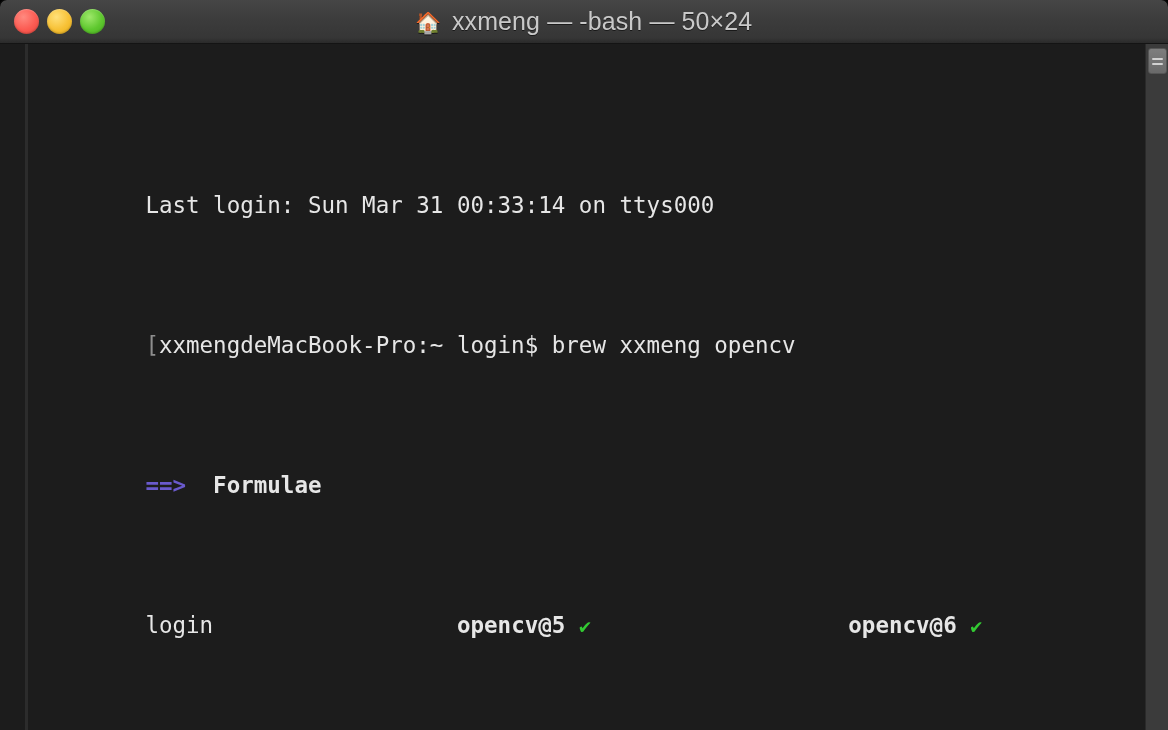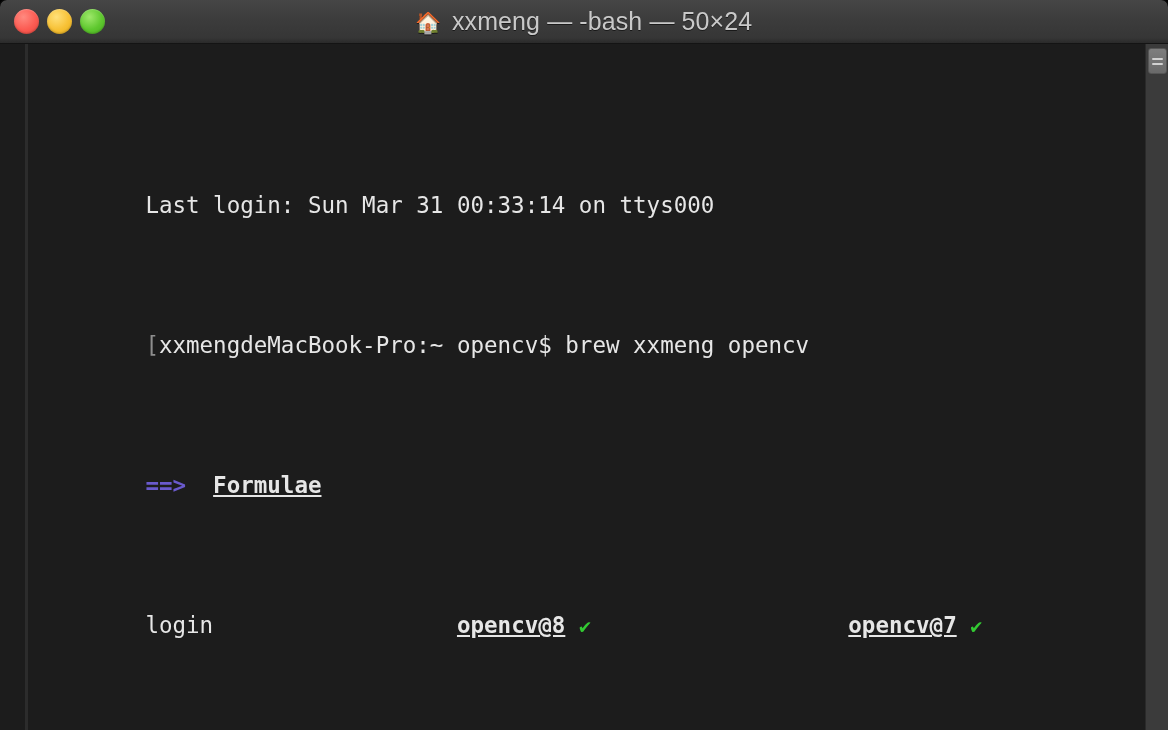--- a/index.html
+++ b/index.html
@@ -88,21 +88,21 @@
     width: 1125px;
     height: 672px;
     font-family: "DejaVu Sans Mono", monospace;
     font-size: 22.5px;
     line-height: 28px;
     color: #e6e6e6;
     white-space: pre;
     letter-spacing: 0px;
   }
   .line { height: 28px; position: relative; }
-  .bold  { font-weight: bold; text-decoration: underline; }
+  .bold  { font-weight: bold; }
   .blue  { color: #6a5acd; font-weight: bold; }
   .dim   { color: #8e8e8e; }
   .check { color: #33c933; font-weight: bold; font-size: 20px; }
   .rbracket {
     position: absolute;
     right: 0px; top: 0;
     color: #8e8e8e;
   }
 
   
@@ -152,32 +152,32 @@
   <div id="terminal-body">
     <div id="screen">
 
       
       <div class="line">
         <span>Last login: Sun Mar 31 00:33:14 on ttys000</span>
       </div>
 
       
       <div class="line">
-        <span class="dim">[</span><span>xxmengdeMacBook-Pro:~ opencv$ </span><span>brew xxmeng opencv</span>
+        <span class="dim">[</span><span>xxmengdeMacBook-Pro:~ login$ </span><span>brew xxmeng opencv</span>
         <span class="rbracket">]</span>
       </div>
 
       
       <div class="line">
         <span class="blue">==&gt;</span><span>  </span><span class="bold">Formulae</span>
       </div>
 
       
       <div class="line">
-        <span>login</span><span>                  </span><span class="bold">opencv@8</span><span> </span><span class="check">✔</span><span>                   </span><span class="bold">opencv@7</span><span> </span><span class="check">✔</span>
+        <span>login</span><span>                  </span><span class="bold">opencv@5</span><span> </span><span class="check">✔</span><span>                   </span><span class="bold">opencv@6</span><span> </span><span class="check">✔</span>
       </div>
 
       
       <div class="line">
         
         <span class="rbracket">]</span>
       </div>
 
       
       

